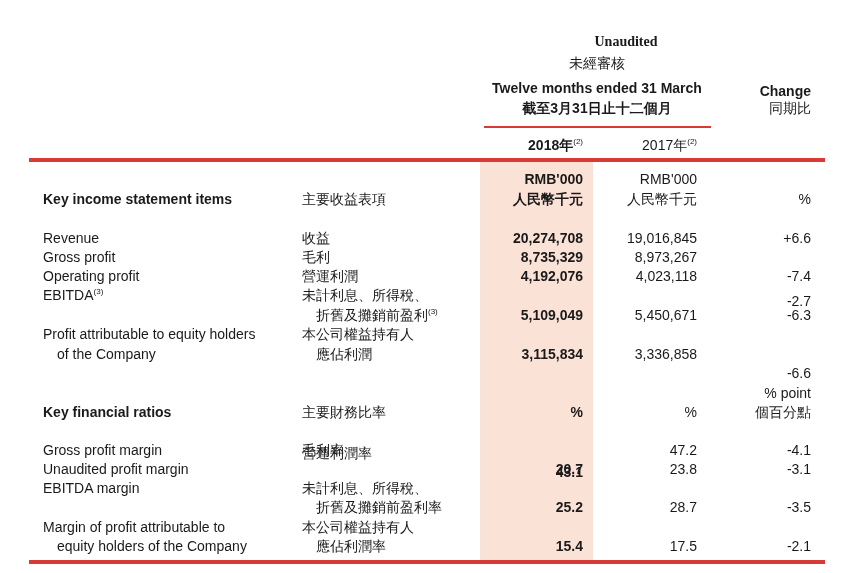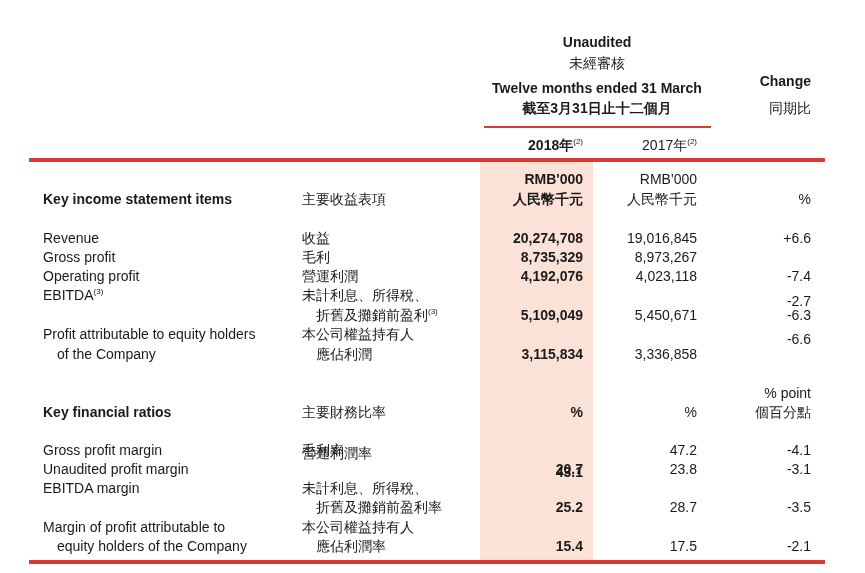--- a/index.html
+++ b/index.html
@@ -18,25 +18,25 @@
   .en2 { left: 57px; }
   .zh { left: 302px; }
   .zh2 { left: 316px; }
   sup { font-size: 8px; vertical-align: 6px; line-height: 0; font-weight: normal; }
 </style>
 </head>
 <body>
 
 <div class="band"></div>
 
-<div class="abs b ctr" style="left:597px; top:33px;">Unaudited</div>
+<div class="abs b ctr" style="left:626px; top:33px;font-family:Liberation Serif, serif;">Unaudited</div>
 <div class="abs ctr" style="left:597px; top:54px;">未經審核</div>
 <div class="abs b ctr" style="left:597px; top:79px;">Twelve months ended 31 March</div>
 <div class="abs b ctr" style="left:597px; top:99px;">截至3月31日止十二個月</div>
-<div class="abs b rchg" style="top:72px;margin-left:40px;">Change</div>
+<div class="abs b rchg" style="top:82px;margin-left:40px;">Change</div>
 <div class="abs rchg" style="top:99px;">同期比</div>
 <div class="thin"></div>
 <div class="abs b r2018" style="top:136px;"><span>2018年</span><sup>(2)</sup></div>
 <div class="abs r2017" style="top:136px;"><span>2017年</span><sup>(2)</sup></div>
 
 <div class="thick" style="top:158px;"></div>
 
 <div class="abs b r2018" style="top:170px;">RMB'000</div>
 <div class="abs b r2018" style="top:190px;">人民幣千元</div>
 <div class="abs r2017" style="top:170px;">RMB'000</div>
@@ -78,21 +78,21 @@
   <div class="abs rchg" style="top:306px;">-6.3</div>
 </div>
 
 <div>
   <div class="abs en" style="top:325px;">Profit attributable to equity holders</div>
   <div class="abs en2" style="top:345px;">of the Company</div>
   <div class="abs zh" style="top:325px;">本公司權益持有人</div>
   <div class="abs zh2" style="top:345px;">應佔利潤</div>
   <div class="abs b r2018" style="top:345px;">3,115,834</div>
   <div class="abs r2017" style="top:345px;">3,336,858</div>
-  <div class="abs rchg" style="top:330px;">-6.6</div>
+  <div class="abs rchg" style="top:364px;">-6.6</div>
 </div>
 
 <div class="abs rchg" style="top:384px;">% point</div>
 <div class="abs rchg" style="top:403px;">個百分點</div>
 <div class="abs b r2018" style="top:403px;">%</div>
 <div class="abs r2017" style="top:403px;">%</div>
 <div class="abs b en" style="top:403px;">Key financial ratios</div>
 <div class="abs zh" style="top:403px;">主要財務比率</div>
 
 <div>

